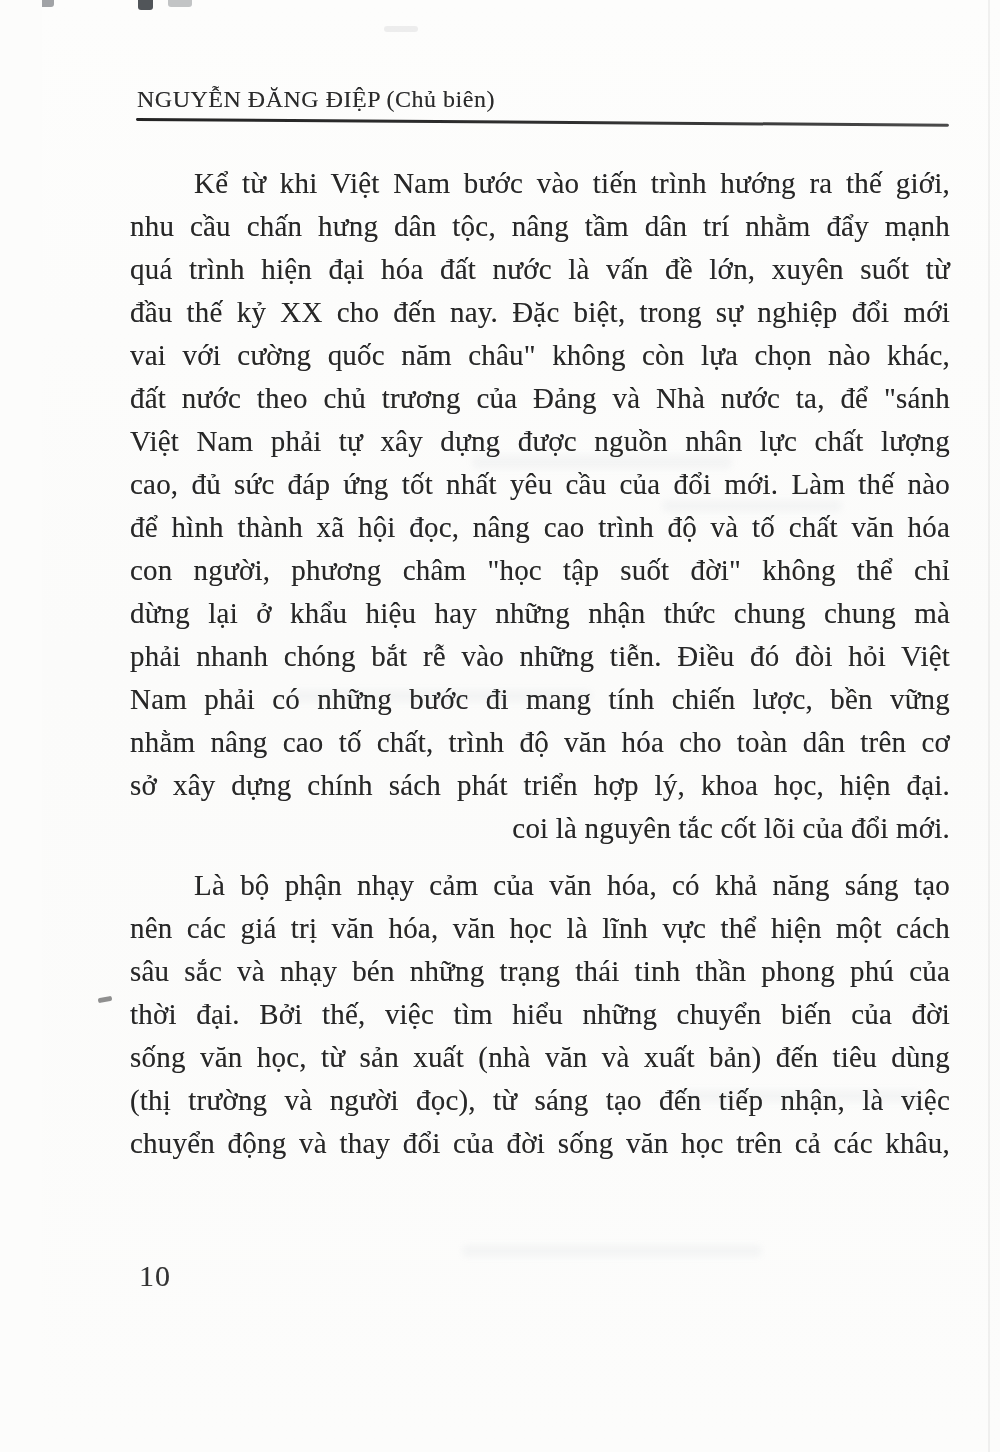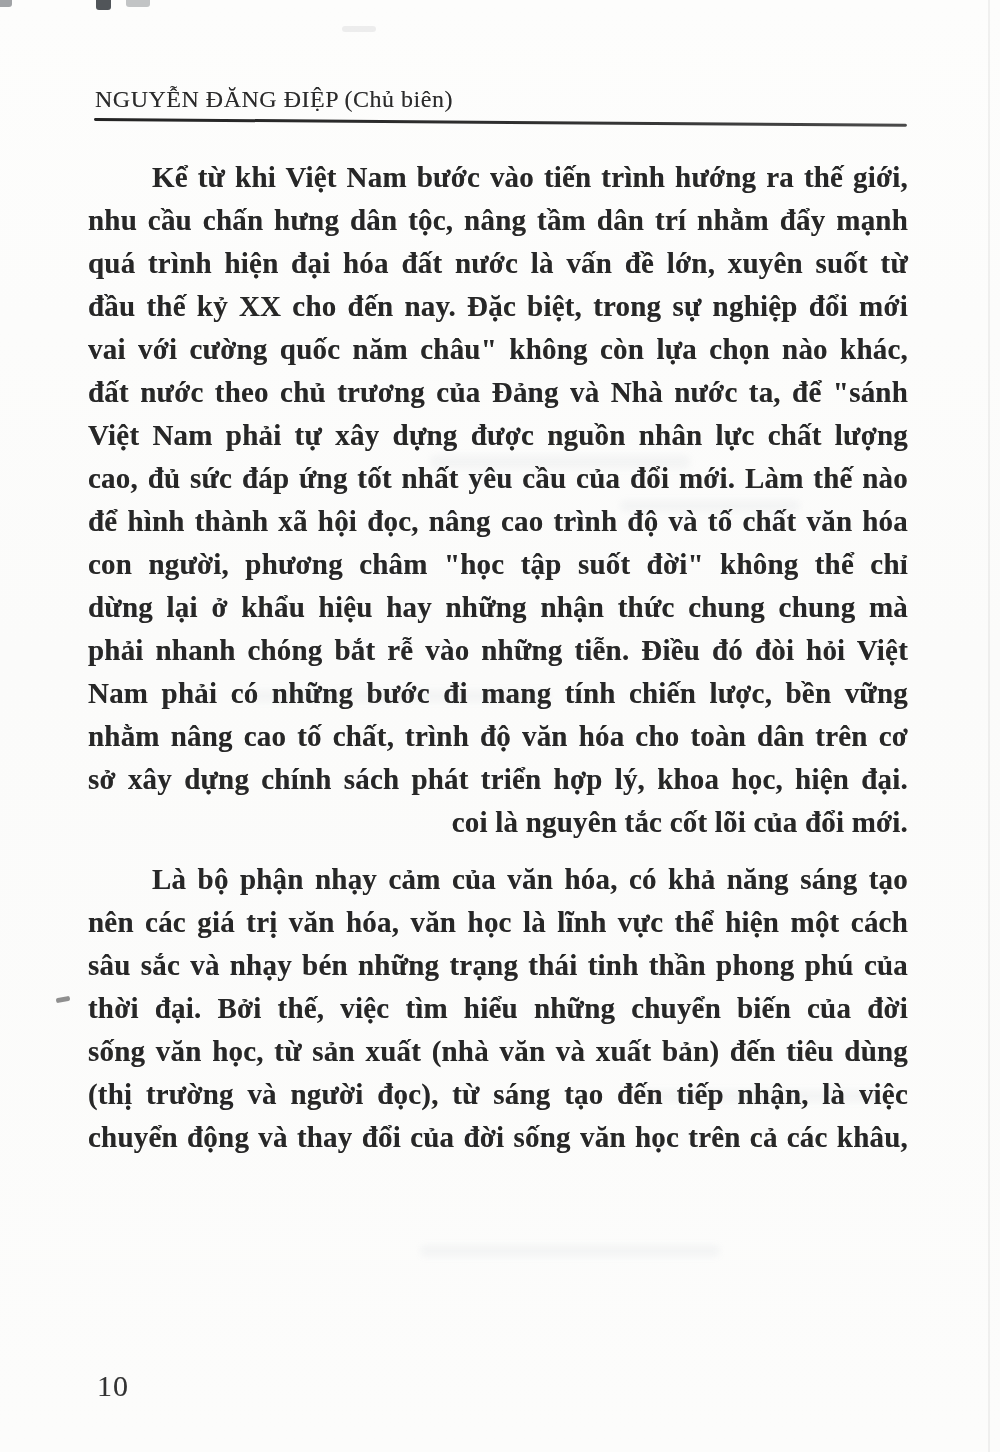--- a/index.html
+++ b/index.html
@@ -8,20 +8,21 @@
     height: 1452px;
     position: relative;
     background: #fcfcfb;
     font-family: "Liberation Serif", "DejaVu Serif", serif;
     overflow: hidden;
   }
   .page {
     position: absolute;
     inset: 0;
     background: linear-gradient(180deg, #fdfdfc 0%, #fbfbfa 45%, #fcfcfb 100%);
+    margin-left: 42px;
   }
   
   .edge-line {
     position: absolute;
     top: 0; right: 10px;
     width: 2px; height: 100%;
     background: rgba(0,0,0,0.05);
   }
   
   .artifact { position: absolute; pointer-events: none; }
@@ -56,27 +57,26 @@
     left: 94px; top: 118px;
     width: 813px; height: 3px;
     background: linear-gradient(90deg, #242424 0%, #303030 55%, #4a4a4a 100%);
     transform: rotate(0.4deg);
     transform-origin: left center;
     border-radius: 2px;
   }
 
   .body-text {
     position: absolute;
-    left: 88px; top: 156px;
+    left: 88px; top: 162px;
     width: 820px;
     font-size: 29px;
     color: #272727;
     letter-spacing: 0.2px;
     text-shadow: 0 0 0.5px rgba(40,40,40,0.4);
-    font-weight: bold;
   }
   .para-2 { margin-top: 14px; }
   .line {
     height: 43px;
     line-height: 43px;
     text-align: justify;
   }
   
   .line::after {
     content: "";
@@ -84,21 +84,21 @@
     width: 100%;
     height: 0;
   }
   .line.first { text-indent: 64px; }
   
   .para-1 .line.last { text-align: right; }
   .para-1 .line.last::after { width: 0; }
 
   .page-number {
     position: absolute;
-    left: 97px; top: 1369px;
+    left: 97px; top: 1259px;
     font-size: 30px;
     letter-spacing: 1px;
     color: #333;
     text-shadow: 0 0 0.5px rgba(40,40,40,0.4);
   }
 </style>
 </head>
 <body>
 
 <div class="page">

